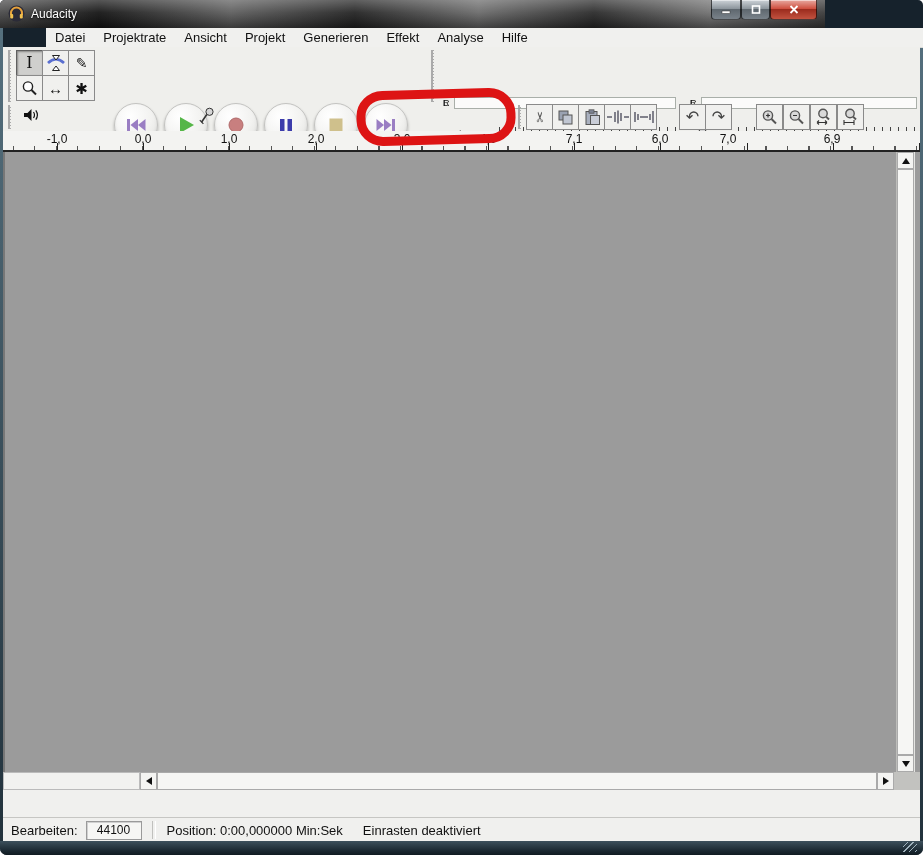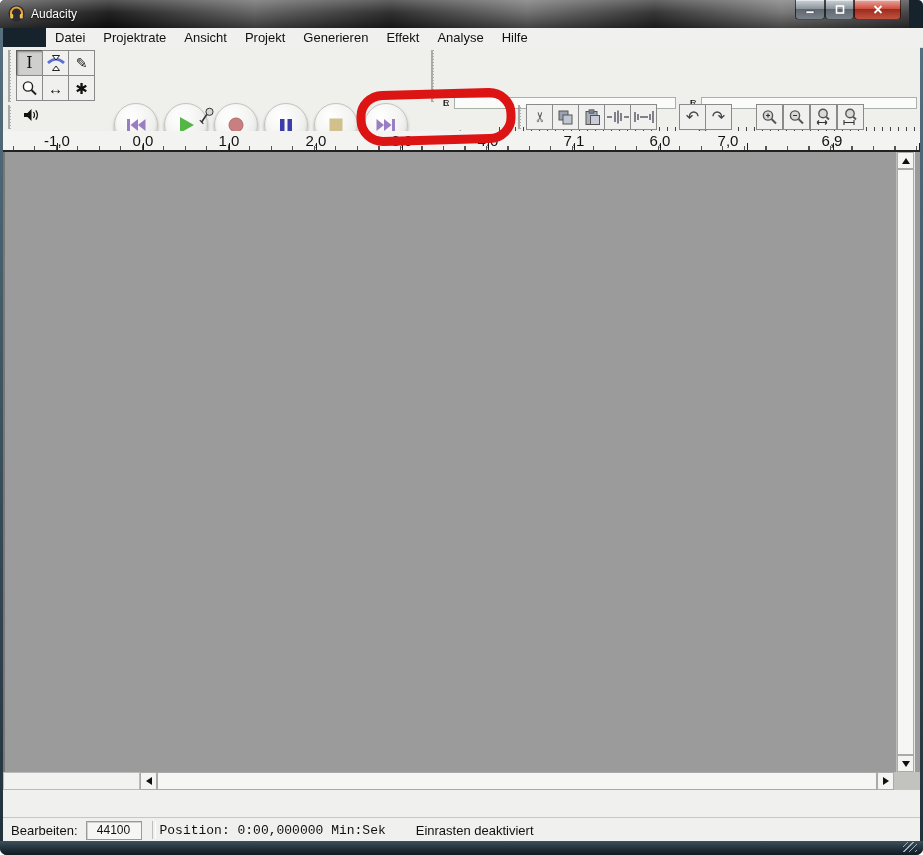--- a/index.html
+++ b/index.html
@@ -1,19 +1,19 @@
 <!DOCTYPE html>
 <html><head>
 <meta charset="utf-8">
 <style>
   html,body{margin:0;padding:0;background:#fff;font-family:"Liberation Sans",sans-serif;}
   .window{position:relative;width:923px;height:855px;background:#16222c;border-radius:5px 5px 7px 7px;overflow:hidden;}
 
   
-  .titlebar{position:absolute;left:0;top:0;width:909px;height:28px;
+  .titlebar{position:absolute;left:0;top:0;width:825px;height:28px;
     background:
       linear-gradient(180deg,rgba(255,255,255,.28),rgba(255,255,255,.06) 45%,rgba(0,0,0,.38)),
       linear-gradient(90deg,#4a4a4a 0%,#141414 12%,#5d5d5d 28%,#232323 43%,#6a6a6a 58%,#2a2a2a 72%,#717171 86%,#3a3a3a 100%);}
   .app-icon{position:absolute;left:8px;top:5px;width:17px;height:17px;}
   .title-text{position:absolute;left:31px;top:7px;color:#fff;font-size:12px;text-shadow:0 1px 2px #000;}
   .winbtns{position:absolute;right:8px;top:0;display:flex;}
   .winbtn{height:19px;border:1px solid rgba(0,0,0,.65);border-top:none;border-radius:0 0 4px 4px;
     display:flex;align-items:center;justify-content:center;box-shadow:inset 0 1px 0 rgba(255,255,255,.5);}
   .winbtn.min,.winbtn.max{width:28px;background:linear-gradient(180deg,#cdd3d8,#8d969d 45%,#5f686f 50%,#79828a);}
   .winbtn.max{width:27px;}
@@ -84,21 +84,21 @@
 
   
   .annotation{position:absolute;left:350px;top:84px;width:172px;height:66px;pointer-events:none;z-index:50;}
 
   
   .ruler{position:absolute;left:3px;top:131px;width:917px;height:21px;background:#f3f3f1;border-bottom:2px solid #222;box-sizing:border-box;}
   .ruler-ticks-minor{position:absolute;left:10px;right:0;bottom:0;height:4px;
     background:repeating-linear-gradient(90deg,#555 0 1px,transparent 1px 21.5px);}
   .ruler-ticks-major{position:absolute;left:54px;right:0;bottom:0;height:7px;
     background:repeating-linear-gradient(90deg,#222 0 1px,transparent 1px 86.2px);}
-  .ruler-lbl{position:absolute;top:1px;transform:translateX(-50%);font-size:15px;color:#111;}
+  .ruler-lbl{position:absolute;top:1px;transform:translateX(-50%);font-size:12px;color:#111;}
   .ruler-lbl:nth-child(1){left:54px}.ruler-lbl:nth-child(2){left:140px}
   .ruler-lbl:nth-child(3){left:226px}.ruler-lbl:nth-child(4){left:313px}
   .ruler-lbl:nth-child(5){left:399px}.ruler-lbl:nth-child(6){left:485px}
   .ruler-lbl:nth-child(7){left:571px}.ruler-lbl:nth-child(8){left:657px}
   .ruler-lbl:nth-child(9){left:725px}.ruler-lbl:nth-child(10){left:829px}
 
   
   .trackarea{position:absolute;left:3px;top:152px;width:917px;height:620px;background:#9b9b9b;box-shadow:inset 2px 0 0 #777;}
   .vscroll{position:absolute;right:5px;top:0;width:18px;height:620px;background:#e4e4e1;border-left:1px solid #bdbdba;}
   .sbtn{position:absolute;left:0;width:17px;height:17px;background:#f4f4f2;border:1px solid #aaa;box-sizing:border-box;
@@ -121,21 +121,21 @@
 
   .gaprow{position:absolute;left:3px;top:790px;width:917px;height:27px;background:#f0f0ee;}
 
   
   .statusbar{position:absolute;left:3px;top:817px;width:917px;height:24px;background:#f0f0ee;border-top:1px solid #c6c6c3;
     display:flex;align-items:center;font-size:13px;color:#111;}
   .rate-label{margin-left:8px;}
   .rate-box{margin-left:8px;width:54px;height:17px;background:#f6f6f4;border:1px solid #9a9a9a;
     box-shadow:inset 1px 1px 0 #d0d0d0;display:flex;align-items:center;justify-content:center;font-size:12px;}
   .status-sep{width:2px;height:18px;margin-left:10px;border-left:1px solid #c0c0bd;border-right:1px solid #fff;}
-  .pos-text{margin-left:4px;font-family:Liberation Mono, monospace;} .snap-text{margin-left:30px;}
+  .pos-text{margin-left:11px;} .snap-text{margin-left:20px;}
 
   svg{display:block;}
 </style>
 </head>
 <body>
 
 <div class="window">
 
   <div class="titlebar">
     <span class="app-icon">

